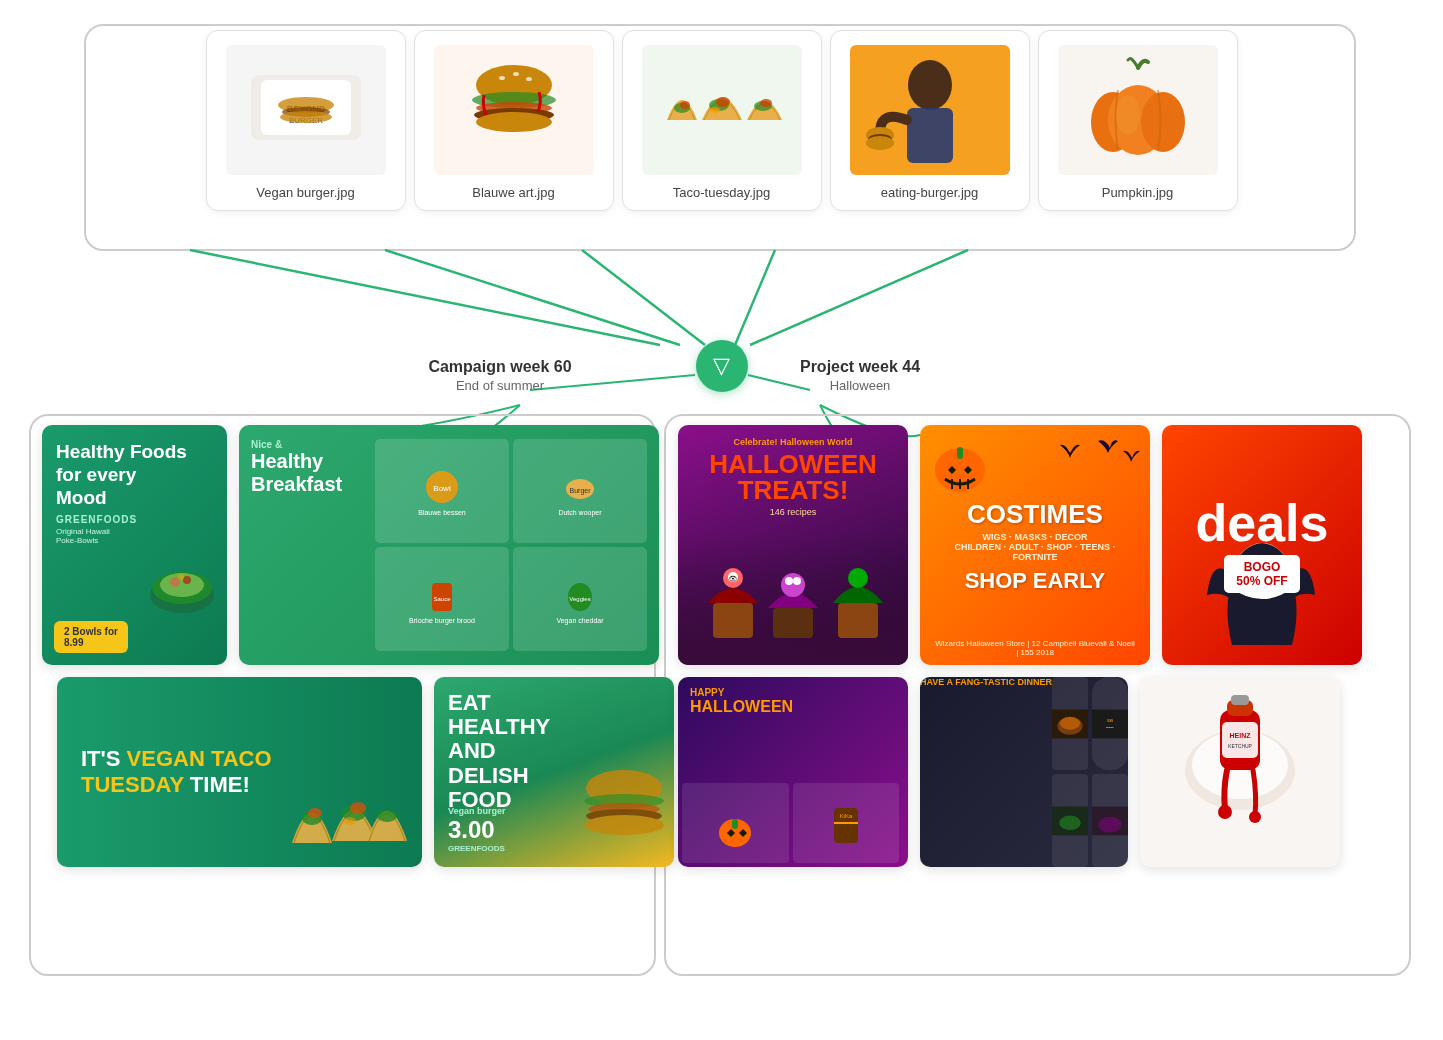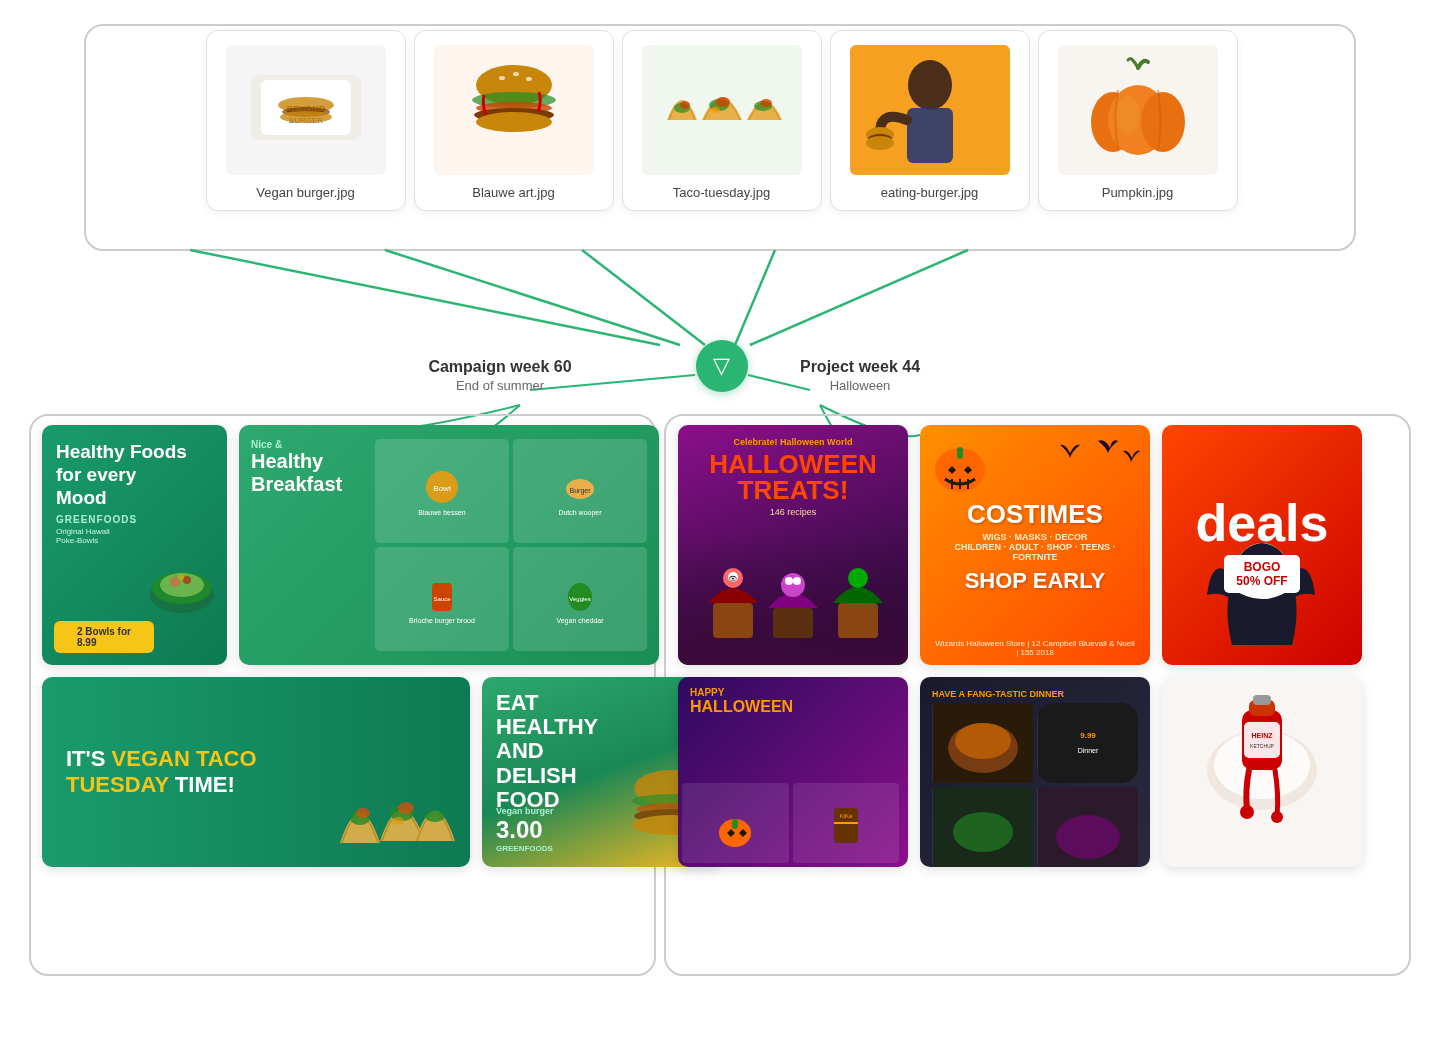--- a/index.html
+++ b/index.html
@@ -317,21 +317,21 @@
         <div style="position:absolute; bottom:50px; right:10px; width:70px; height:55px; opacity:0.8;">
           <svg width="70" height="55" viewBox="0 0 70 55" xmlns="http://www.w3.org/2000/svg">
             <ellipse cx="35" cy="35" rx="32" ry="18" fill="#1a6e40"></ellipse>
             <ellipse cx="35" cy="28" rx="30" ry="16" fill="#228b22"></ellipse>
             <ellipse cx="35" cy="25" rx="22" ry="12" fill="#a8d85a" opacity="0.7"></ellipse>
             <circle cx="28" cy="22" r="5" fill="#ff6644" opacity="0.8"></circle>
             <circle cx="40" cy="20" r="4" fill="#cc2200" opacity="0.8"></circle>
             <circle cx="34" cy="17" r="3" fill="#ffaa00" opacity="0.8"></circle>
           </svg>
         </div>
-        <div style="position:absolute; bottom:12px; left:12px; background:#f5c518; border-radius:6px; padding:5px 23px; font-size:10px; font-weight:800; color:#333;">2 Bowls for<br>8.99</div>
+        <div style="position:absolute; bottom:12px; left:12px; background:#f5c518; border-radius:6px; padding:5px 10px; font-size:10px; font-weight:800; color:#333;">2 Bowls for<br>8.99</div>
       </div>
 
       <div class="content-card" style="width:420px; height:240px; background:linear-gradient(135deg,#2da86e,#1a8f55); position:relative; overflow:hidden;">
         <div style="position:absolute; left:12px; top:14px; color:#fff;">
           <div style="font-size:10px; color:#a8f0d0; font-weight:600;">Nice &amp;</div>
           <div style="font-size:20px; font-weight:900; color:#fff;">Healthy</div>
           <div style="font-size:20px; font-weight:900; color:#fff;">Breakfast</div>
         </div>
 
         <div style="position:absolute; right:8px; top:10px; width:280px; height:220px; display:grid; grid-template-columns:1fr 1fr; grid-template-rows:1fr 1fr; gap:4px; padding:4px;">
@@ -363,21 +363,21 @@
               </svg>
             <div style="font-size:7px; color:#fff; margin-top:2px;">Vegan cheddar</div>
           </div>
         </div>
       </div>
 
     </div>
 
     <div class="cards-row">
 
-      <div class="content-card card-taco" style="width:428px; height:190px;">
+      <div class="content-card card-taco" style="width:365px; height:190px;margin-left:15px;">
         <div style="z-index:2;">
           <div style="font-size:22px; font-weight:900; color:#fff; text-transform:uppercase; line-height:1.2;">IT'S <span style="color:#f5c518;">VEGAN TACO</span></div>
           <div style="font-size:22px; font-weight:900; color:#fff; text-transform:uppercase; line-height:1.2;"><span style="color:#f5c518;">TUESDAY</span> TIME!</div>
         </div>
 
         <div style="position:absolute; right:10px; bottom:10px; opacity:0.9;">
           <svg width="130" height="120" viewBox="0 0 130 120" xmlns="http://www.w3.org/2000/svg">
             <path d="M10 110 Q30 50 50 110 Z" fill="#e8b04a"></path>
             <path d="M12 110 Q30 55 48 110" fill="none" stroke="#c8901a" stroke-width="1.5"></path>
             <ellipse cx="30" cy="85" rx="10" ry="7" fill="#228b22" opacity="0.8"></ellipse>
@@ -532,21 +532,21 @@
           <div style="background:rgba(255,255,255,0.1); border-radius:4px; width:48%; height:80px; display:flex; align-items:center; justify-content:center;">
             <svg width="40" height="50" viewBox="0 0 40 50">
                 <rect x="8" y="10" width="24" height="35" rx="4" fill="#663300"></rect>
                 <path d="M8 25 L32 25" stroke="#ff9900" stroke-width="2"></path>
                 <text x="20" y="20" text-anchor="middle" font-size="6" fill="#ff9900">KiKa</text>
               </svg>
           </div>
         </div>
       </div>
 
-      <div class="content-card" style="width:230px; height:190px; background:linear-gradient(135deg,#1a1a2e,#2a2a3e); position:relative; overflow:hidden; display:flex; flex-direction:column; padding:12px;">
+      <div class="content-card" style="width:208px; height:190px; background:linear-gradient(135deg,#1a1a2e,#2a2a3e); position:relative; overflow:hidden; display:flex; ">
         <div style="font-size:9px; color:#ff9900; font-weight:700; text-transform:uppercase; margin-bottom:4px;">HAVE A FANG-TASTIC DINNER</div>
         <div style="display:grid; grid-template-columns:1fr 1fr; gap:4px; flex:1;">
           <div style="background:rgba(255,255,255,0.08); border-radius:4px; overflow:hidden; display:flex; align-items:center; justify-content:center; position:relative;">
             <svg width="100" height="80" viewBox="0 0 100 80">
                 <rect width="100" height="80" fill="#2a1a0a"></rect>
                 <ellipse cx="50" cy="45" rx="35" ry="25" fill="#8b4513" opacity="0.8"></ellipse>
                 <ellipse cx="50" cy="38" rx="28" ry="18" fill="#cc6600" opacity="0.7"></ellipse>
               </svg>
           </div>
           <div style="background:rgba(255,255,255,0.08); border-radius:16px; overflow:hidden; display:flex; align-items:center; justify-content:center;">

